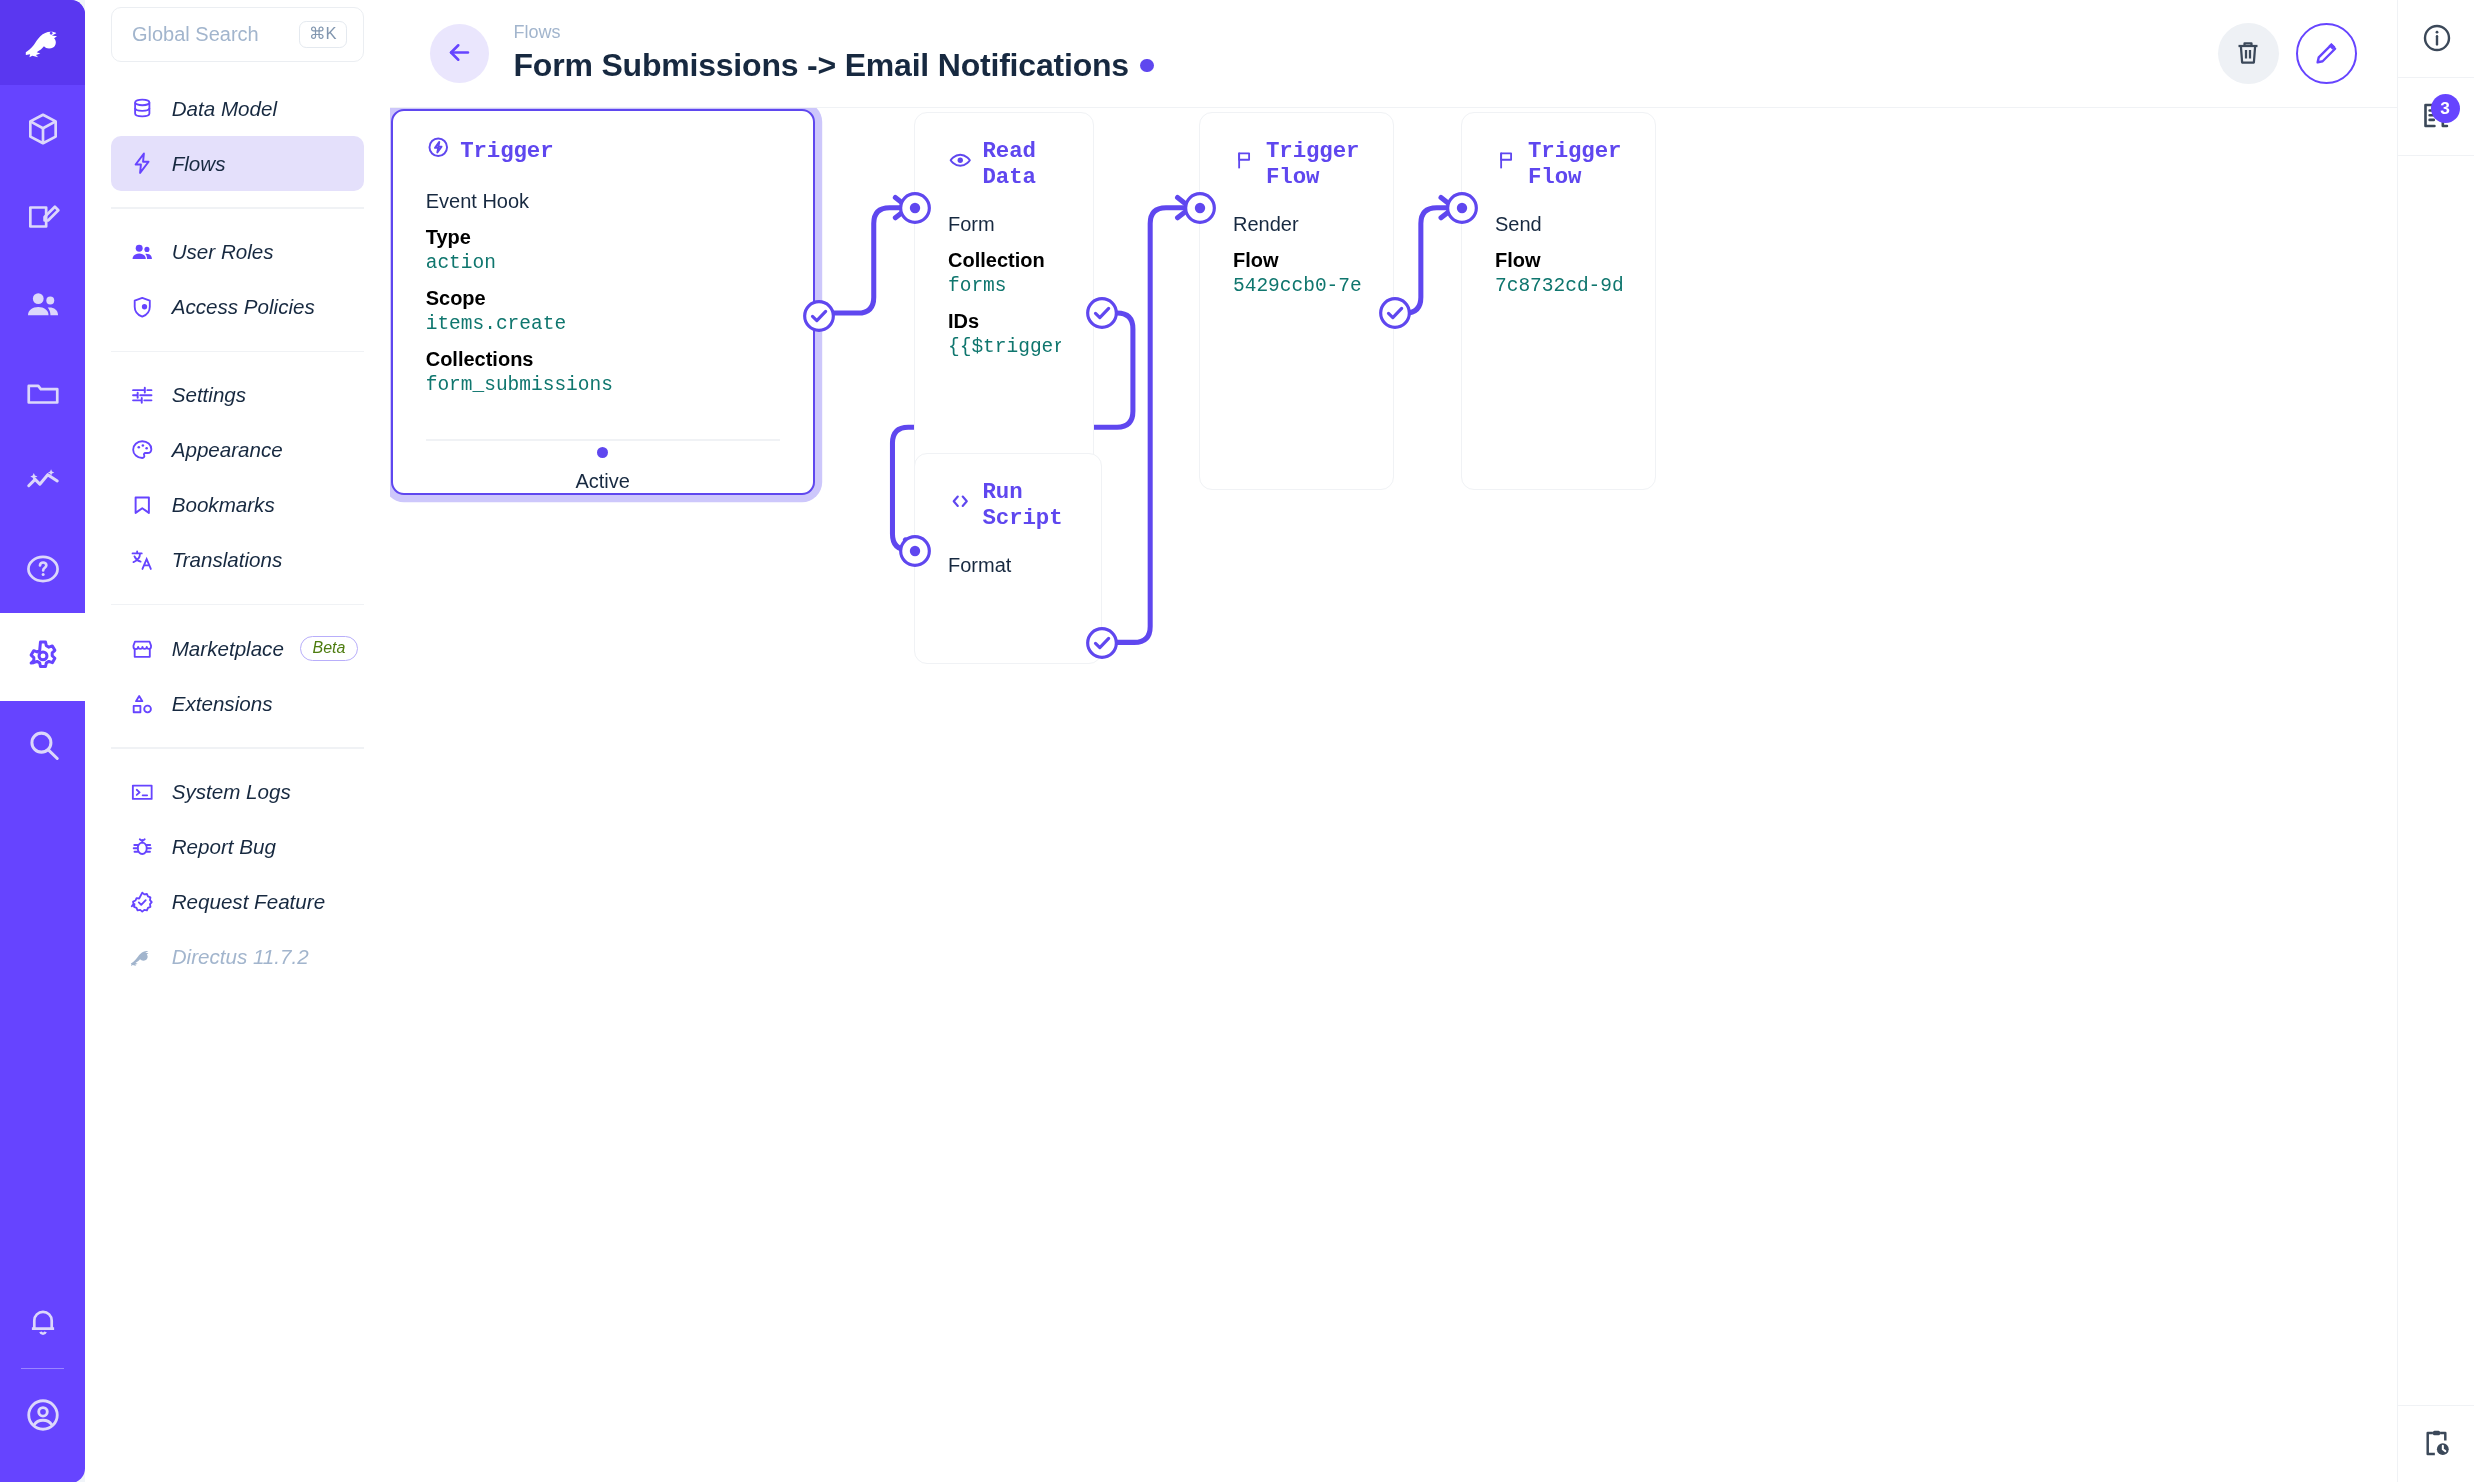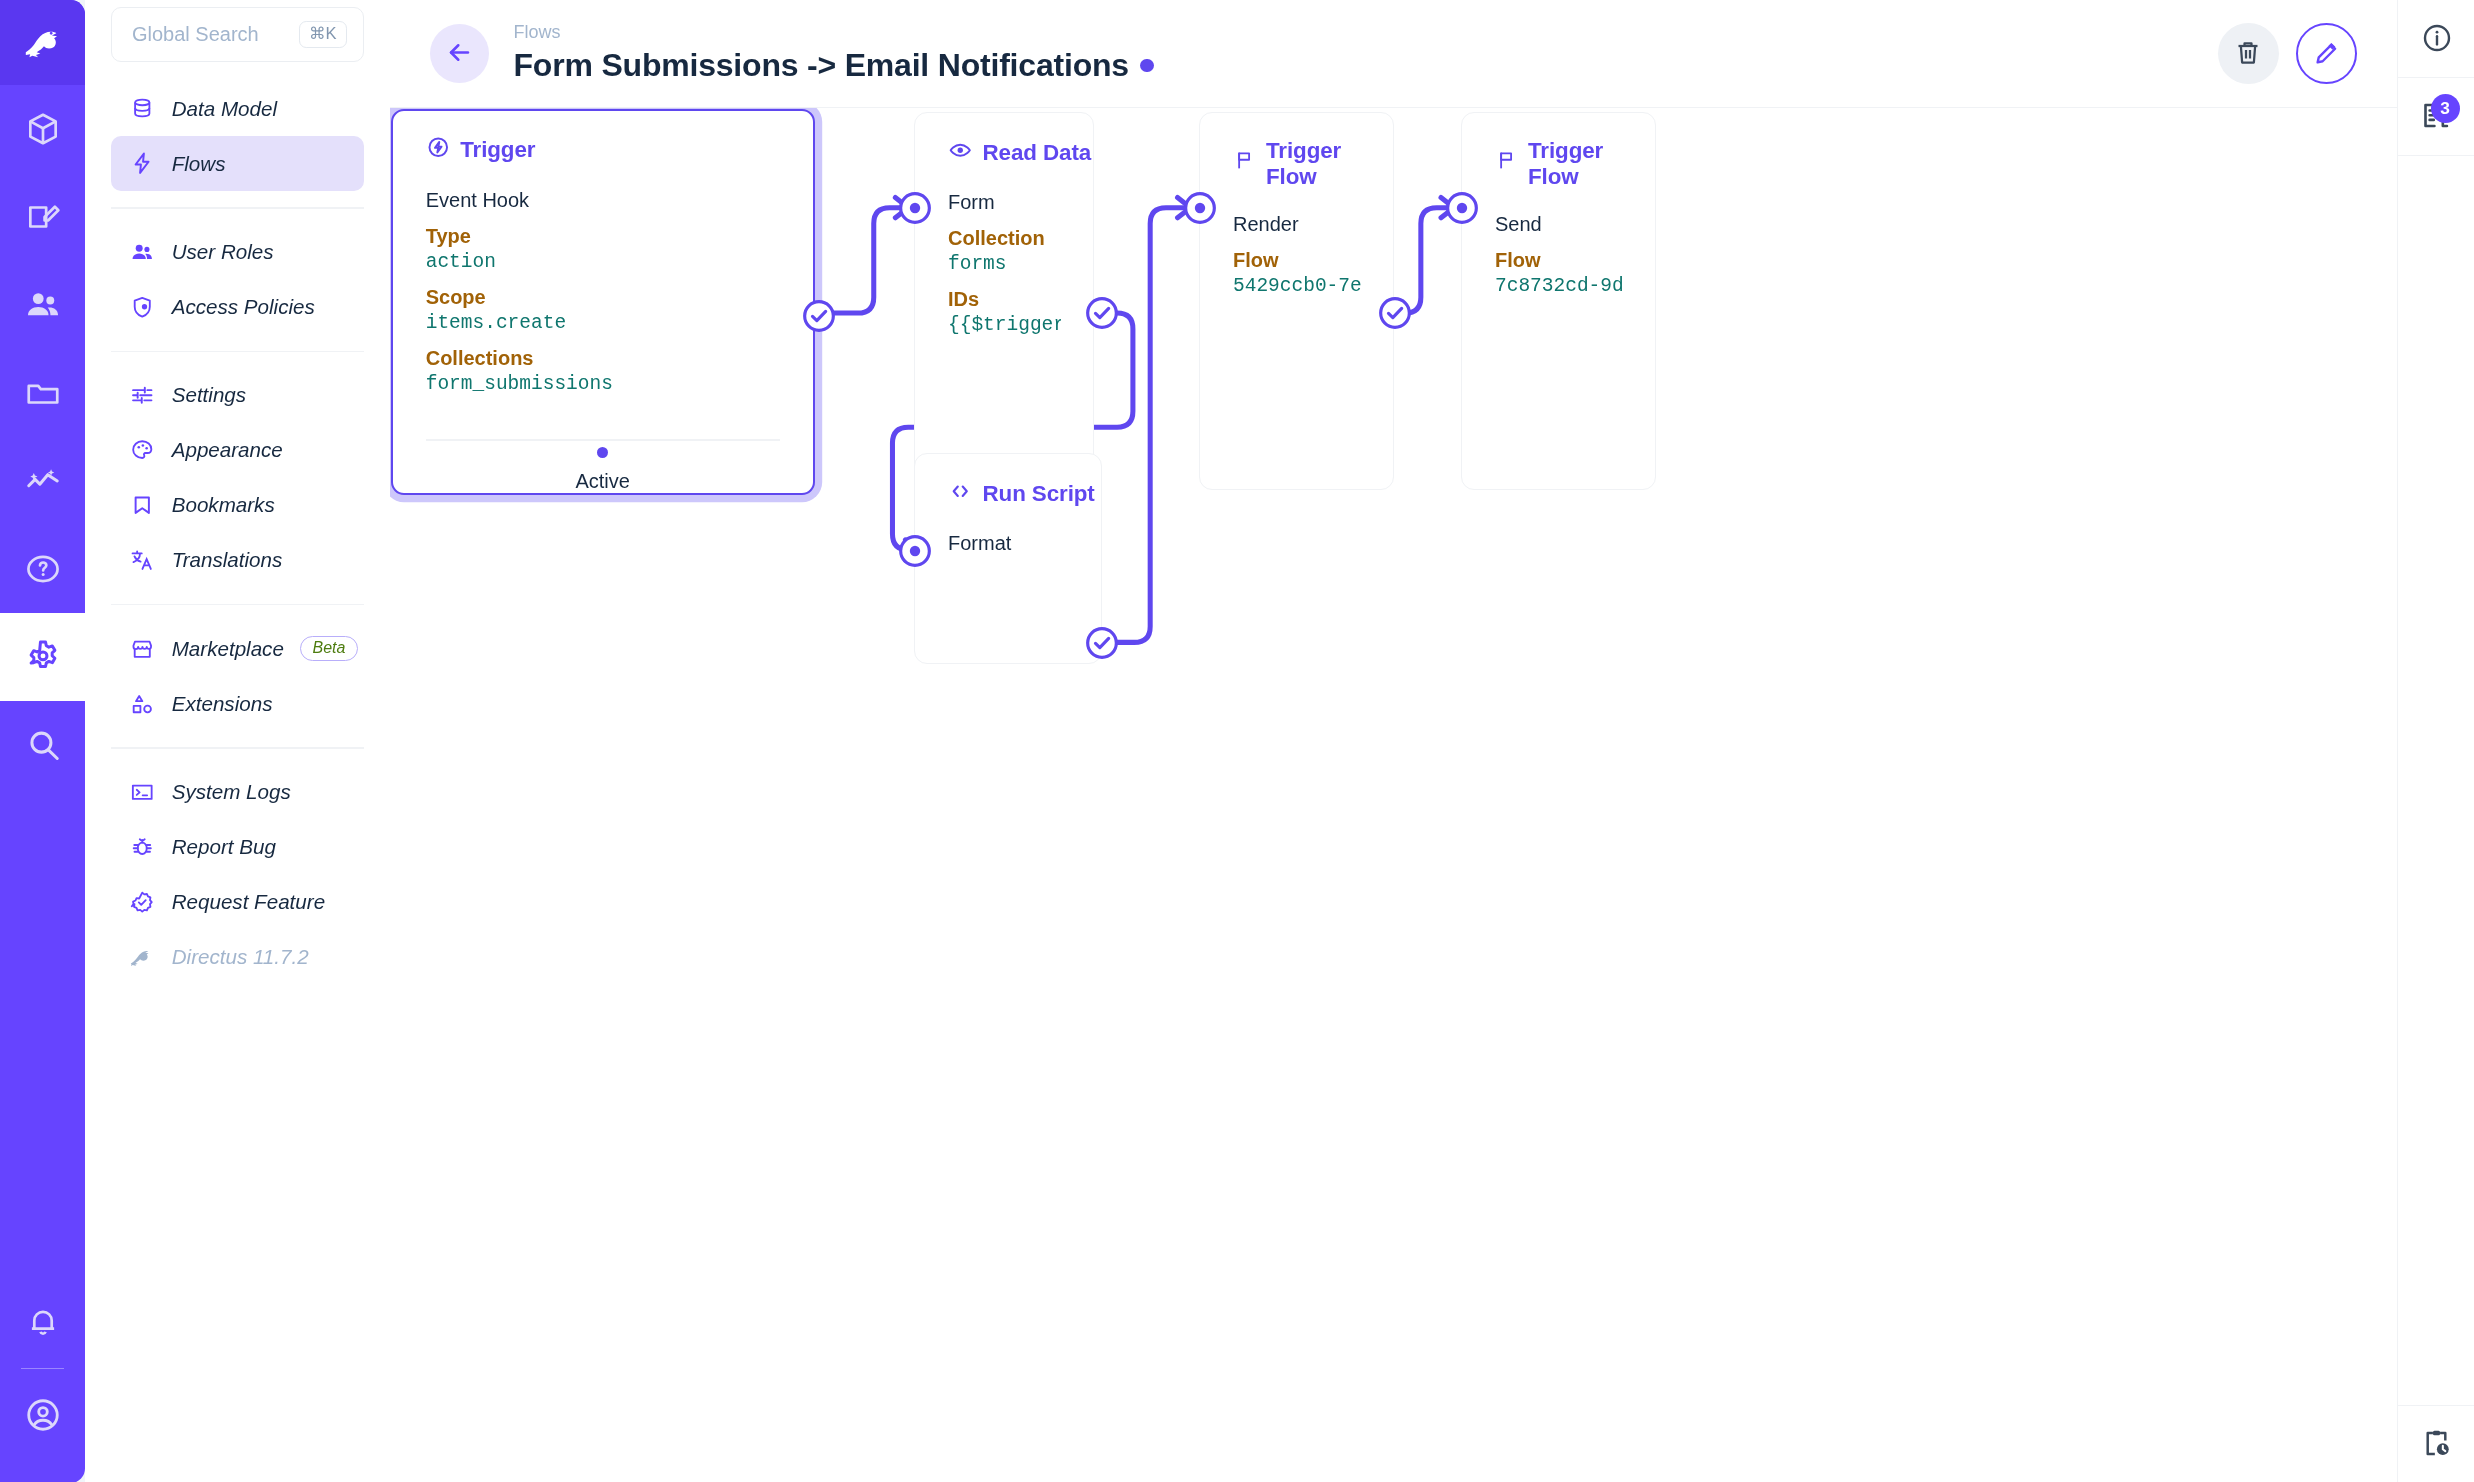--- a/index.html
+++ b/index.html
@@ -135,24 +135,25 @@
   }
   .node.selected {
     border: 2.2px solid #5f47ef;
     box-shadow: 0 0 0 7.2px #cdc7fb;
   }
   .node-title {
     display: flex; align-items: center; gap: 10px;
     font-size: 22.4px; font-weight: 700; color: #5f47ef;
     padding: 24.5px 0 0 33px;
     letter-spacing: -0.1px;
+    font-family: Liberation Mono, monospace;
   }
   .node-body { padding: 7.2px 32px 0 33px; }
   .nb-head { font-size: 20px; color: #172940; margin-top: 16px; }
-  .nb-label { font-size: 20px; font-weight: 700; color: #a16207; margin-top: 13px; }
+  .nb-label { font-size: 20px; font-weight: 700; color: #000000; margin-top: 13px; }
   .nb-value {
     font-family: "Liberation Mono", "DejaVu Sans Mono", monospace;
     font-size: 19.5px; color: #0f766e; margin-top: 2.9px;
     white-space: nowrap; overflow: hidden;
   }
   .node-foot-sep { height: 1.4px; background: #f0f2f5; margin: 0 33px; }
   .node-foot { display: flex; align-items: center; gap: 11.6px; padding: 16px 33px 0 33px; flex-direction: column; }
   .status-dot { width: 11.6px; height: 11.6px; border-radius: 50%; background: #5f47ef; }
   .status-text { font-size: 20px; color: #172940; }
 

